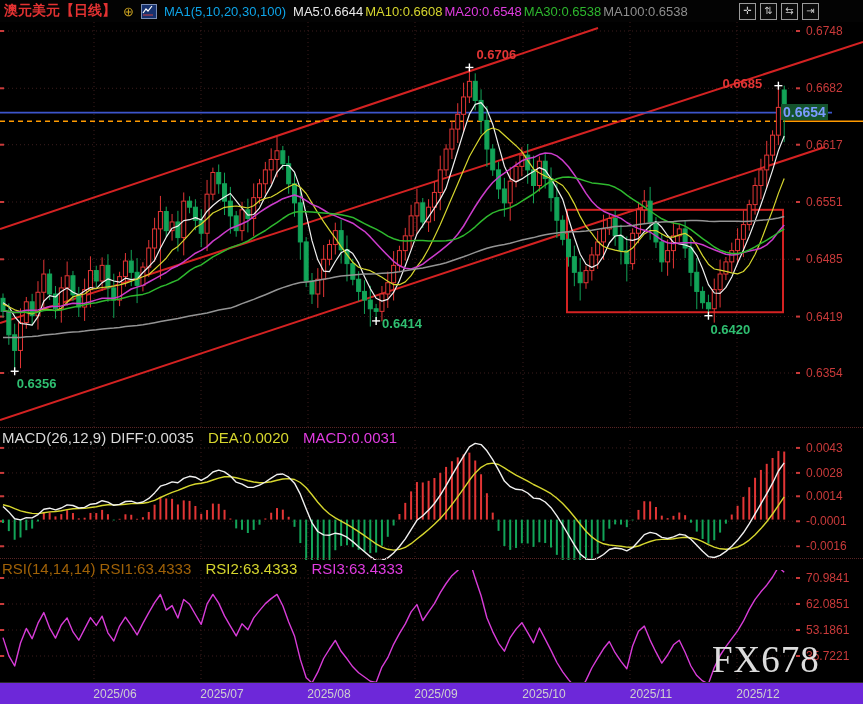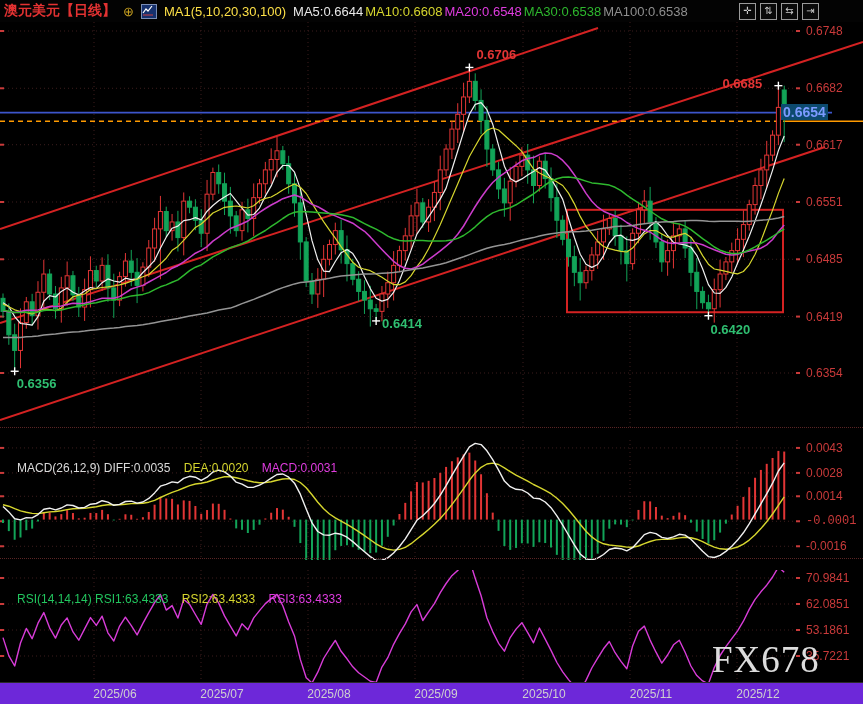--- a/index.html
+++ b/index.html
@@ -5,38 +5,38 @@
   html,body{margin:0;padding:0;background:#000;}
   #stage{position:relative;width:863px;height:704px;background:#000;overflow:hidden;
          font-family:"Liberation Sans",sans-serif;}
   
   .topbar{position:absolute;top:0;left:0;width:863px;height:22px;background:#030303;
           display:flex;align-items:center;gap:7px;padding-left:4px;box-sizing:border-box;
           font-size:13px;white-space:nowrap;z-index:30;}
   .sym{color:#e23232;font-weight:bold;font-size:14px;}
   .plus-ic{color:#c8a020;font-size:13px;}
   .chart-ic{width:14px;height:13px;background:#16316e;border:1px solid #7a8db5;display:inline-block;position:relative;}
-  .magroup{color:#fde047;text-align:center;}
+  .magroup{color:#0ea5e9;text-align:center;}
   .mav{margin-right:2px;}
   .tools{position:absolute;right:44px;top:3px;display:flex;gap:4px;z-index:31;}
   .tool{width:15px;height:15px;border:1px solid #9a9a9a;color:#cccccc;font-size:10px;line-height:14px;
         text-align:center;background:#0a0a0a;cursor:pointer;}
   #mainsvg{position:absolute;top:22px;left:0;z-index:5;}
   #macdsvg{position:absolute;top:440px;left:0;z-index:5;}
   #rsisvg{position:absolute;top:570px;left:0;z-index:5;}
-  .phead{position:absolute;left:17px;font-size:12px;white-space:nowrap;z-index:20;margin-top:32px;}
+  .phead{position:absolute;left:2px;font-size:15px;white-space:nowrap;z-index:20;}
   #macdhead{top:429px;}
   #rsihead{top:560px;}
   .ylab{position:absolute;left:806px;font-size:12px;color:#c93a3a;z-index:22;}
   .xstrip{position:absolute;top:682px;left:0;width:863px;height:22px;background:#6d28d9;
           border-top:1px solid #2a2a2a;z-index:20;}
   .xlab{position:absolute;top:4px;font-size:12px;color:#cfcfcf;transform:translateX(-50%);}
   .ann{position:absolute;font-size:13px;font-weight:bold;z-index:24;}
   #cpl{position:absolute;left:781px;font-size:14px;font-weight:bold;color:#7b9bff;z-index:25;
-       background:#0c4a6e;padding:0 2px;}
+       background:#14532d;padding:0 2px;}
   .sep{position:absolute;left:0;width:863px;border-top:1px dotted #5a2525;z-index:18;}
   #wm{position:absolute;top:638px;left:692px;font-family:"Liberation Serif",serif;
       font-size:37px;color:#e8e8e8;opacity:.95;z-index:26;letter-spacing:1px;margin-left:20px;}
 </style>
 </head>
 <body>
 
 <div id="stage">
 
   <div class="topbar">
@@ -542,21 +542,21 @@
       <line x1="760.9" y1="79.6" x2="760.9" y2="29.91865916843841" stroke="#e23535" stroke-width="2"></line>
       <line x1="766.73" y1="79.6" x2="766.73" y2="23.83287713960339" stroke="#e23535" stroke-width="2"></line>
       <line x1="772.5600000000001" y1="79.6" x2="772.5600000000001" y2="18.011345448914085" stroke="#e23535" stroke-width="2"></line>
       <line x1="778.39" y1="79.6" x2="778.39" y2="10.88641985834046" stroke="#e23535" stroke-width="2"></line>
       <line x1="784.22" y1="79.6" x2="784.22" y2="11.55839716522037" stroke="#e23535" stroke-width="2"></line>
       <polyline points="3.0,64.7 8.8,66.2 14.7,68.7 20.5,70.9 26.3,72.3 32.1,73.4 38.0,73.6 43.8,72.8 49.6,71.9 55.5,71.5 61.3,70.8 67.1,69.6 73.0,68.8 78.8,68.6 84.6,68.4 90.5,67.5 96.3,66.7 102.1,65.5 107.9,64.8 113.8,64.9 119.6,64.8 125.4,64.2 131.3,63.6 137.1,63.5 142.9,63.2 148.8,62.2 154.6,60.3 160.4,57.5 166.2,54.9 172.1,52.3 177.9,50.4 183.7,48.0 189.6,45.7 195.4,44.0 201.2,43.2 207.1,42.0 212.9,40.0 218.7,38.1 224.5,36.8 230.4,36.7 236.2,37.8 242.0,39.1 247.9,40.7 253.7,42.0 259.5,42.7 265.4,42.5 271.2,41.7 277.0,40.2 282.8,39.0 288.7,38.6 294.5,39.5 300.3,42.5 306.2,47.8 312.0,54.8 317.8,62.2 323.6,68.7 329.5,74.0 335.3,77.8 341.1,81.1 347.0,84.3 352.8,87.8 358.6,91.6 364.5,95.6 370.3,99.8 376.1,103.9 381.9,107.2 387.8,109.3 393.6,110.1 399.4,109.4 405.3,107.3 411.1,103.7 416.9,99.0 422.8,94.4 428.6,89.5 434.4,84.3 440.3,78.5 446.1,71.9 451.9,64.6 457.7,56.8 463.6,48.7 469.4,40.3 475.2,32.9 481.1,27.3 486.9,24.0 492.7,23.1 498.6,24.5 504.4,27.8 510.2,31.6 516.0,35.1 521.9,38.1 527.7,41.1 533.5,44.5 539.4,47.3 545.2,50.3 551.0,53.7 556.9,58.2 562.7,63.5 568.5,69.8 574.3,76.8 580.2,84.3 586.0,91.2 591.8,96.9 597.7,101.2 603.5,103.8 609.3,105.0 615.1,105.6 621.0,106.2 626.8,107.1 632.6,107.3 638.5,106.0 644.3,103.7 650.1,101.5 656.0,99.9 661.8,99.4 667.6,99.2 673.5,98.7 679.3,97.9 685.1,97.3 690.9,97.7 696.8,99.2 702.6,101.6 708.4,104.6 714.3,107.2 720.1,108.8 725.9,109.3 731.8,108.7 737.6,107.0 743.4,104.1 749.2,100.1 755.1,94.8 760.9,88.6 766.7,81.7 772.6,74.0 778.4,65.4 784.2,56.9" fill="none" stroke="#d6d62e" stroke-width="1.4" stroke-linejoin="round"></polyline>
       <polyline points="3.0,66.4 8.8,71.9 14.7,78.8 20.5,79.9 26.3,77.6 32.1,77.9 38.0,74.6 43.8,69.2 49.6,68.2 55.5,69.9 61.3,68.0 67.1,64.9 73.0,65.5 78.8,68.0 84.6,67.4 90.5,64.2 96.3,63.5 102.1,60.7 107.9,62.1 113.8,65.3 119.6,64.4 125.4,61.5 131.3,61.1 137.1,63.1 142.9,62.0 148.8,58.4 154.6,52.9 160.4,46.2 166.2,44.3 172.1,41.9 177.9,42.8 183.7,38.4 189.6,36.3 195.4,37.2 201.2,40.3 207.1,37.2 212.9,32.0 218.7,30.2 224.5,31.9 230.4,36.1 236.2,42.2 242.0,44.2 247.9,47.4 253.7,47.2 259.5,45.2 265.4,42.0 271.2,38.2 277.0,34.5 282.8,34.0 288.7,37.2 294.5,43.2 300.3,54.2 306.2,69.1 312.0,82.9 317.8,91.5 323.6,94.9 329.5,95.2 335.3,93.2 341.1,94.3 347.0,97.2 352.8,101.6 358.6,106.7 364.5,111.7 370.3,116.6 376.1,120.4 381.9,120.2 387.8,117.9 393.6,113.0 399.4,106.5 405.3,98.9 411.1,89.6 416.9,80.3 422.8,75.8 428.6,70.1 434.4,63.5 440.3,55.1 446.1,45.6 451.9,35.4 457.7,25.7 463.6,16.1 469.4,6.9 475.2,3.4 481.1,4.6 486.9,10.8 492.7,19.6 498.6,30.1 504.4,41.1 510.2,46.7 516.0,49.3 521.9,49.9 527.7,53.0 533.5,58.1 539.4,58.7 545.2,62.0 551.0,67.7 556.9,75.8 562.7,85.1 568.5,95.0 574.3,104.9 580.2,114.0 586.0,118.9 591.8,119.9 597.7,118.2 603.5,114.5 609.3,109.5 615.1,108.0 621.0,108.7 626.8,110.9 632.6,107.7 638.5,101.2 644.3,94.6 650.1,92.4 656.0,93.6 661.8,97.4 667.6,98.5 673.5,96.9 679.3,94.3 685.1,95.1 690.9,99.2 696.8,105.2 702.6,111.3 708.4,116.6 714.3,117.5 720.1,115.3 725.9,111.4 731.8,106.2 737.6,100.1 743.4,92.8 749.2,83.9 755.1,73.9 760.9,63.8 766.7,53.8 772.6,43.2 778.4,31.0 784.2,22.9" fill="none" stroke="#f0f0f0" stroke-width="1.4" stroke-linejoin="round"></polyline>
     </svg>
 
   <div class="phead" id="rsihead">
-    <span style="color:#22c55e"><span>RSI(14,14,14)</span> <span>RSI1:63.4333</span></span>
+    <span style="color:#a16207"><span>RSI(14,14,14)</span> <span>RSI1:63.4333</span></span>
     <span style="color:#d6d62e;margin-left:10px">RSI2:63.4333</span>
     <span style="color:#e03ce0;margin-left:10px">RSI3:63.4333</span>
   </div>
   <svg id="rsisvg" width="863" height="112">
       <line x1="0" y1="8" x2="800" y2="8" stroke="#3c1d1d" stroke-width="1" stroke-dasharray="1 3"></line>
       <line x1="0" y1="8" x2="4" y2="8" stroke="#c93a3a" stroke-width="2"></line>
       <line x1="796" y1="8" x2="800" y2="8" stroke="#c93a3a" stroke-width="2"></line>
       <line x1="0" y1="34.0002083" x2="800" y2="34.0002083" stroke="#3c1d1d" stroke-width="1" stroke-dasharray="1 3"></line>
       <line x1="0" y1="34.0002083" x2="4" y2="34.0002083" stroke="#c93a3a" stroke-width="2"></line>
       <line x1="796" y1="34.0002083" x2="800" y2="34.0002083" stroke="#c93a3a" stroke-width="2"></line>
@@ -600,20 +600,20 @@
       <div class="ylab" style="top: 24px;">0.6748</div>
       <div class="ylab" style="top: 81.288px;">0.6682</div>
       <div class="ylab" style="top: 137.708px;">0.6617</div>
       <div class="ylab" style="top: 194.996px;">0.6551</div>
       <div class="ylab" style="top: 252.284px;">0.6485</div>
       <div class="ylab" style="top: 309.572px;">0.6419</div>
       <div class="ylab" style="top: 365.992px;">0.6354</div>
       <div class="ylab" style="top: 440.932px;">0.0043</div>
       <div class="ylab" style="top: 465.932px;">0.0028</div>
       <div class="ylab" style="top: 489.266px;">0.0014</div>
-      <div class="ylab" style="top: 514.267px; font-family: Liberation Mono, monospace;">-0.0001</div>
+      <div class="ylab" style="top: 514.267px;">-0.0001</div>
       <div class="ylab" style="top: 539.267px;">-0.0016</div>
       <div class="ylab" style="top: 571px;">70.9841</div>
       <div class="ylab" style="top: 597px;">62.0851</div>
       <div class="ylab" style="top: 623px;">53.1861</div>
       <div class="ylab" style="top: 649.001px;">35.7221</div>
     </div>
 </div>
 
 </body></html>

